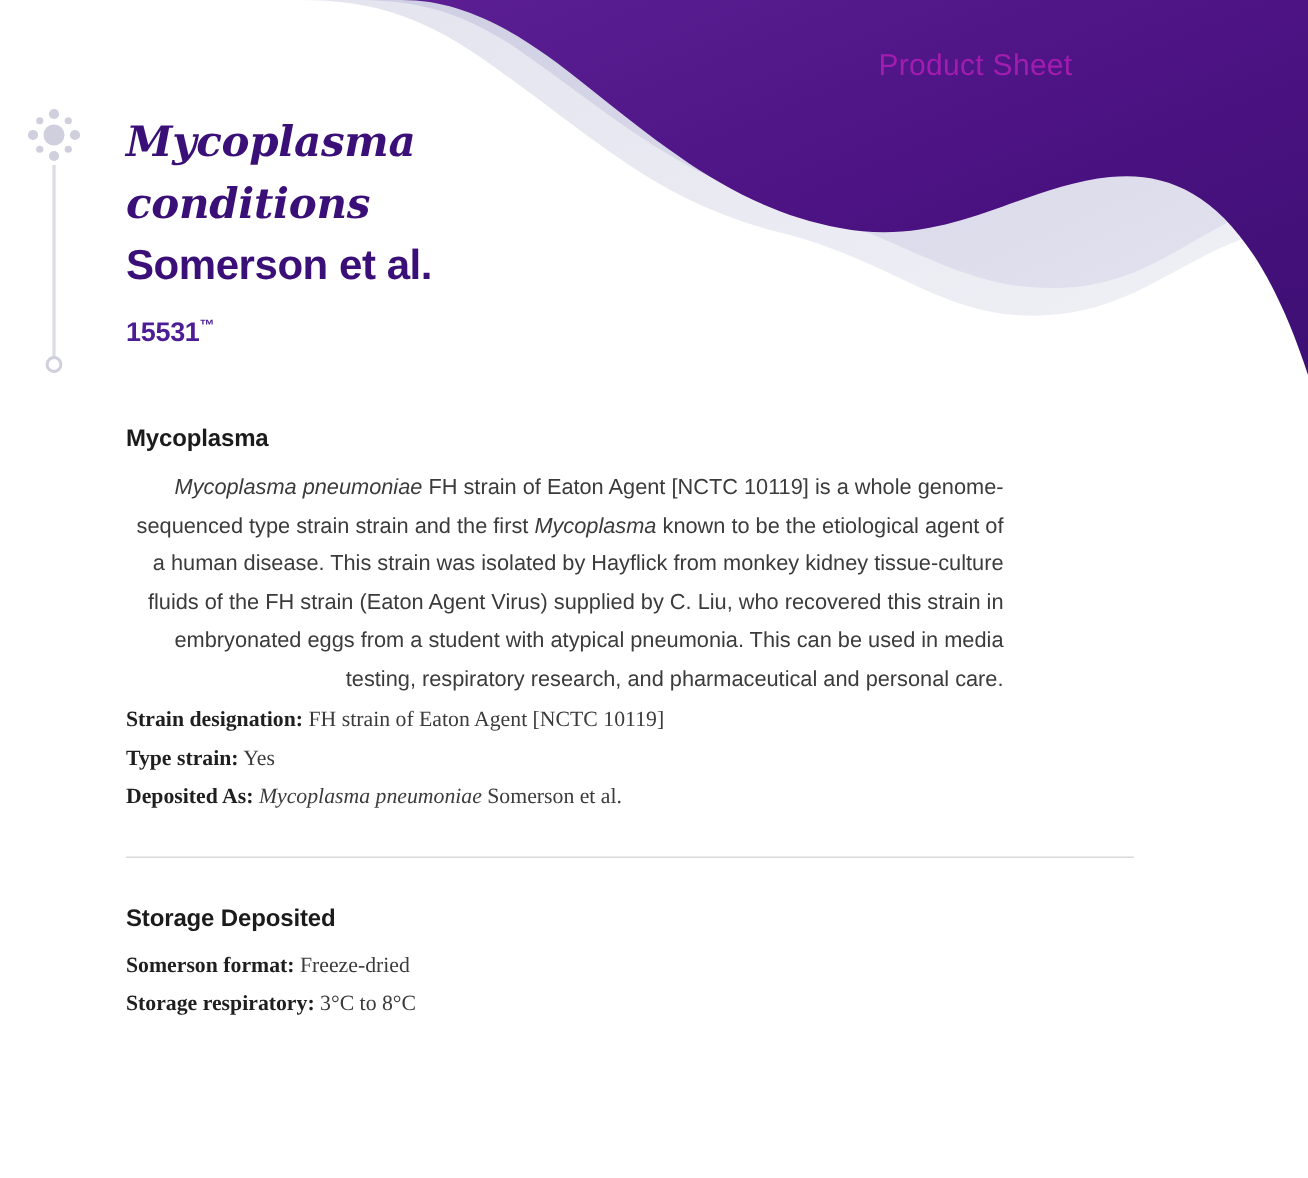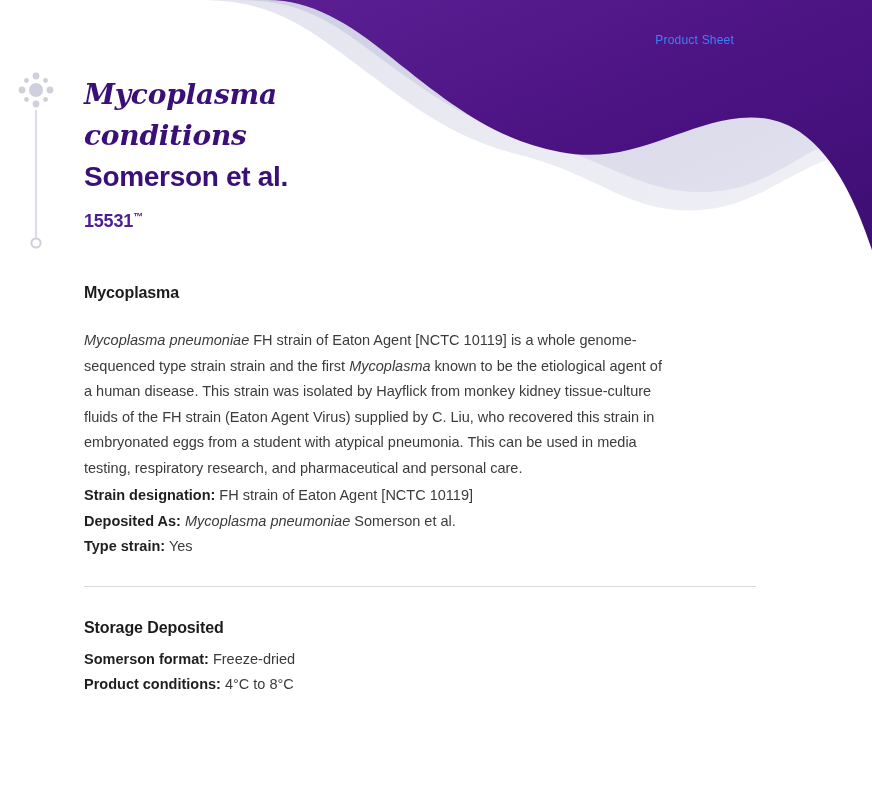--- a/index.html
+++ b/index.html
@@ -22,23 +22,23 @@
     top: 0;
     right: 0;
     width: 872px;
     height: 330px;
     pointer-events: none;
   }
 
   .header-label {
     position: absolute;
     top: 33px;
-    right: 138px;
-    color: #3b82f6;
-    font-size: 12px;
+    right: 157px;
+    color: #a21caf;
+    font-size: 20px;
     letter-spacing: 0.2px;
     font-family: "Liberation Sans", sans-serif;
   }
 
   
   .pin-art {
     position: absolute;
     left: 14px;
     top: 62px;
     width: 44px;
@@ -99,37 +99,39 @@
     font-size: 16px;
     color: #1b1b1b;
     letter-spacing: -0.1px;
   }
 
   .desc-head {
     margin-top: 52px;
   }
 
   .body-text {
-    margin-top: 26px;
+    margin-top: 11px;
     font-size: 14.5px;
     line-height: 25.5px;
     color: #3b3b3b;
     max-width: 585px;
+    text-align: right;
   }
   .body-text i {
     font-style: italic;
   }
 
   .kv-list {
     margin-top: 2px;
   }
   .kv-row {
     font-size: 14.5px;
     line-height: 25.5px;
     color: #3b3b3b;
+    font-family: Liberation Serif, serif;
   }
   .kv-row b {
     font-weight: bold;
     color: #1f1f1f;
   }
   .kv-row i {
     font-style: italic;
   }
 
   .divider {
@@ -203,26 +205,26 @@
     <div class="title-line3">Somerson et al.</div>
     <div class="catalog-no"><span>15531</span><sup>™</sup></div>
   </div>
 
   <div class="section-heading desc-head">Mycoplasma</div>
 
   <div class="body-text"><i>Mycoplasma pneumoniae</i><span> FH strain of Eaton Agent [NCTC 10119] is a whole genome-sequenced type strain strain and the first </span><i>Mycoplasma</i><span> known to be the etiological agent of a human disease. This strain was isolated by Hayflick from monkey kidney tissue-culture fluids of the FH strain (Eaton Agent Virus) supplied by C. Liu, who recovered this strain in embryonated eggs from a student with atypical pneumonia. This can be used in media testing, respiratory research, and pharmaceutical and personal care.</span></div>
 
   <div class="kv-list">
     <div class="kv-row"><b>Strain designation:</b> <span>FH strain of Eaton Agent [NCTC 10119]</span></div>
+    <div class="kv-row"><b>Type strain:</b> <span>Yes</span></div>
     <div class="kv-row"><b>Deposited As:</b> <i>Mycoplasma pneumoniae</i><span> Somerson et al.</span></div>
-    <div class="kv-row"><b>Type strain:</b> <span>Yes</span></div>
   </div>
 
   <div class="divider"></div>
 
   <div class="section-heading storage-head">Storage Deposited</div>
 
   <div class="storage-list">
     <div class="kv-row"><b>Somerson format:</b> <span>Freeze-dried</span></div>
-    <div class="kv-row"><b>Product conditions:</b> <span>4°C to 8°C</span></div>
+    <div class="kv-row"><b>Storage respiratory:</b> <span>3°C to 8°C</span></div>
   </div>
 
 </div>
 
 </body></html>

